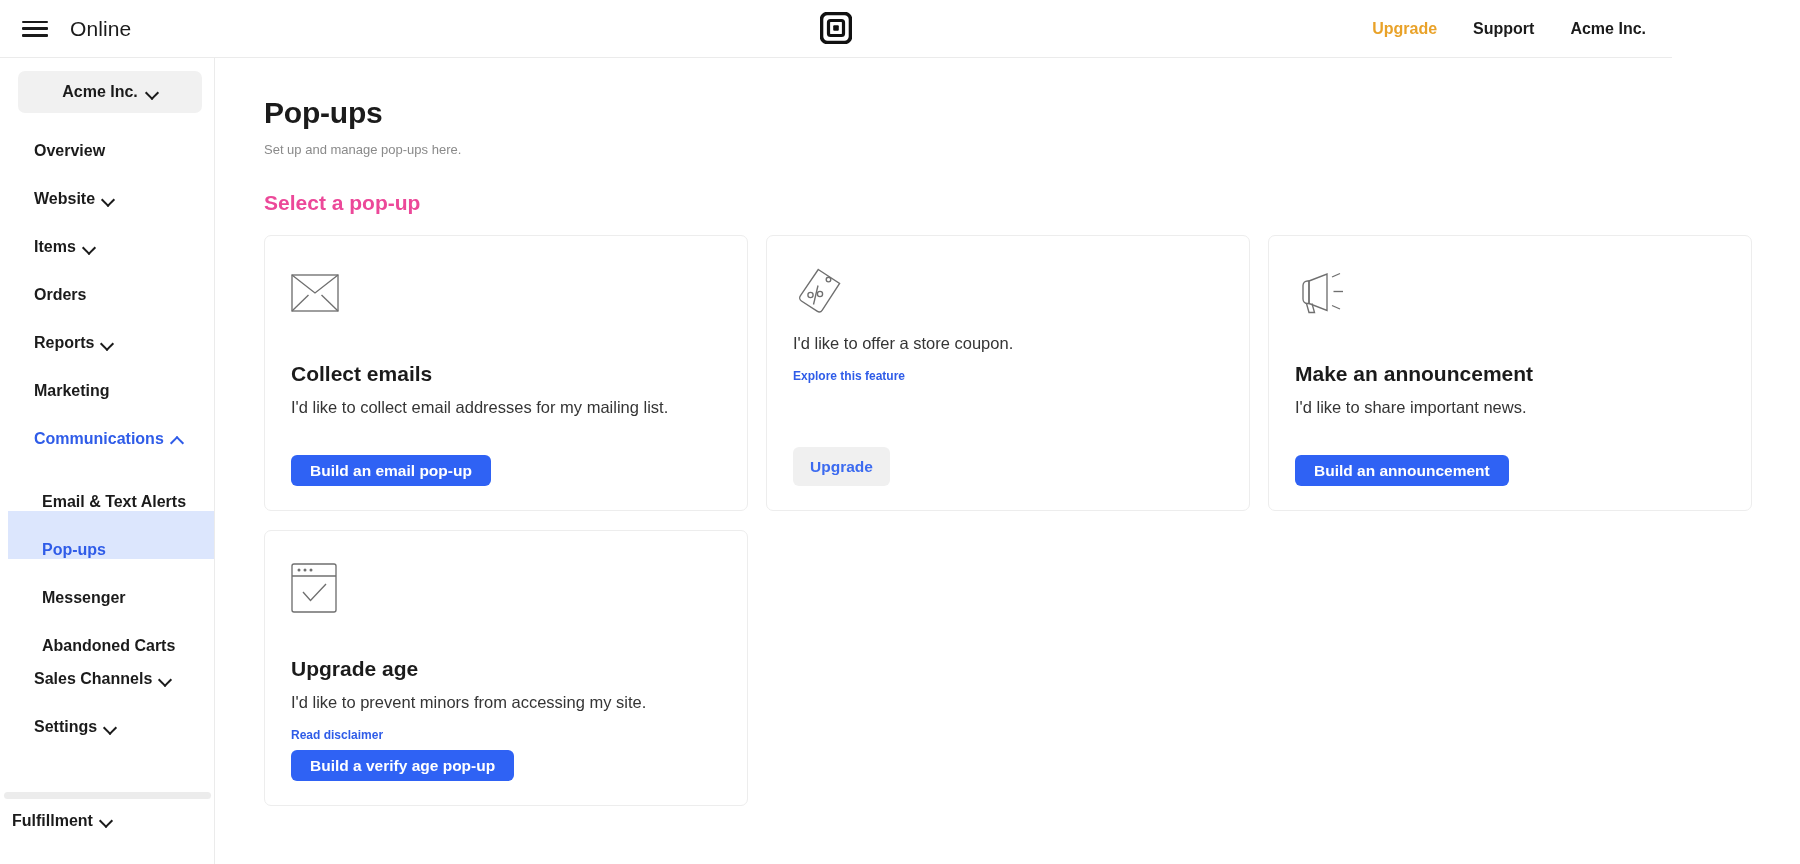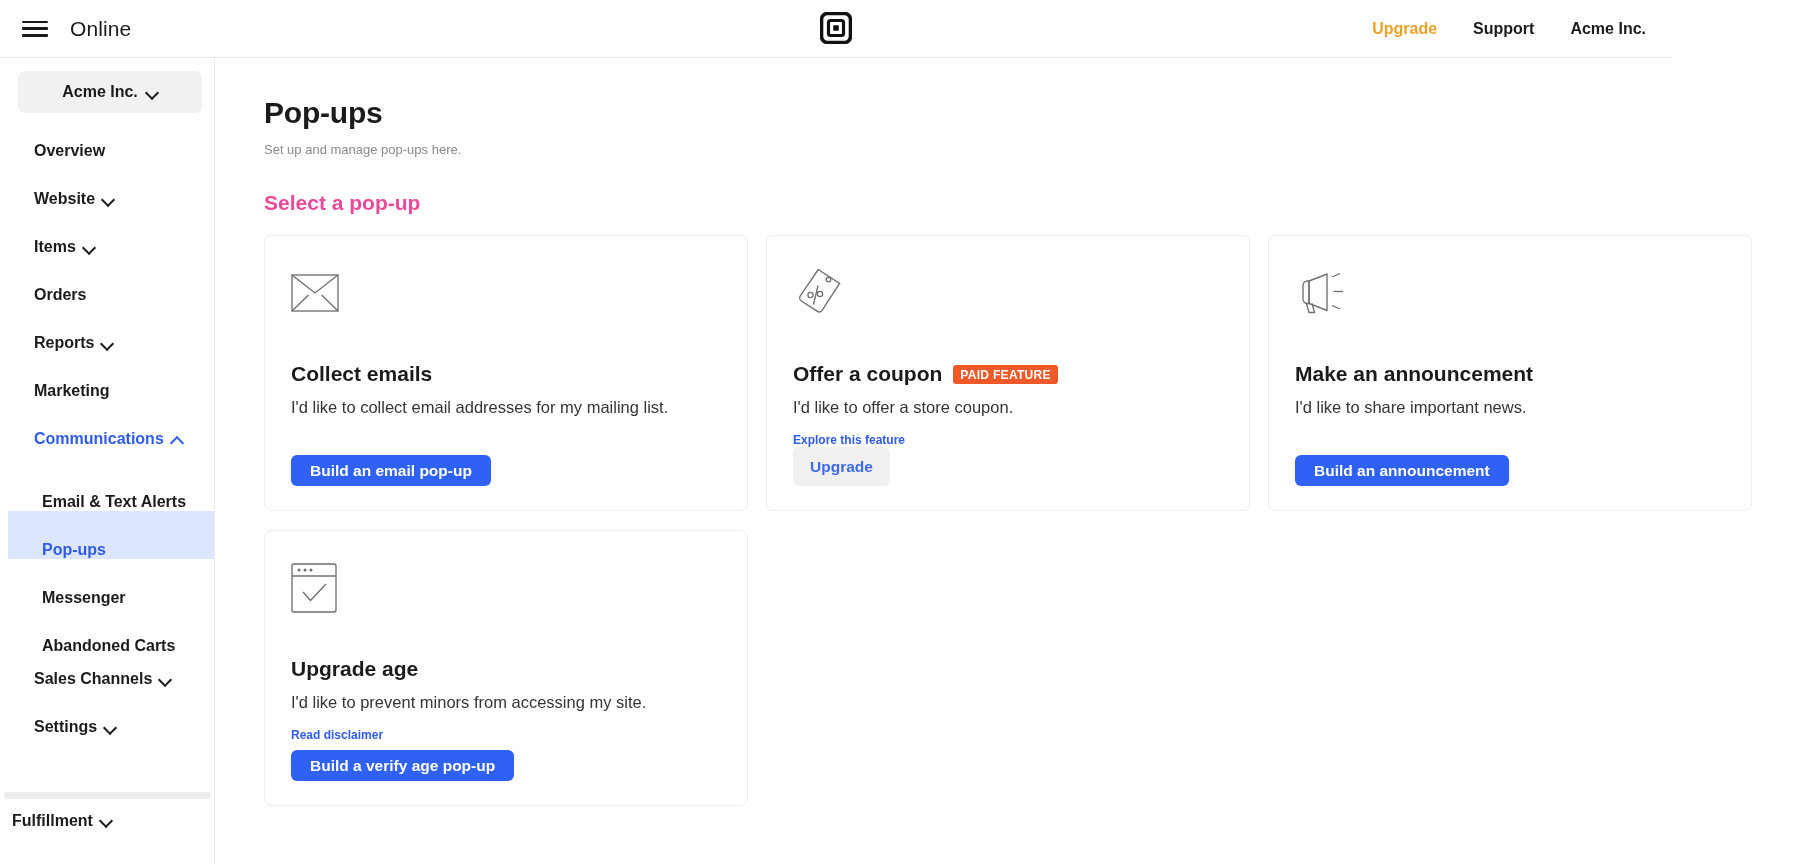--- a/index.html
+++ b/index.html
@@ -442,24 +442,20 @@
 
     <div class="card">
       <div class="card-icon">
         <svg width="50" height="50" viewBox="0 0 50 50">
           <path class="stroke-icon" d="M29.5 2 L47.5 20 L25 42.5 C23.5 44 21.2 44 19.7 42.5 L6.5 29.3 C5 27.8 5 25.5 6.5 24 Z" transform="rotate(-12 25 22)"></path>
           <circle class="stroke-icon" cx="35.5" cy="11.5" r="2.3"></circle>
           <circle class="stroke-icon" cx="17.5" cy="27" r="2.6"></circle>
           <circle class="stroke-icon" cx="27" cy="26" r="2.6"></circle>
           <path class="stroke-icon" d="M25 17.5 L20.5 36.5"></path>
         </svg>
-      </div>
-      <div class="card-title-row">
-        <span class="card-title">Offer a coupon</span>
-        <span class="badge">PAID FEATURE</span>
       </div>
       <div class="card-desc">I'd like to offer a store coupon.</div>
       <div class="card-link">Explore this feature</div>
       <div class="card-actions">
         <button class="btn-ghost">Upgrade</button>
       </div>
     </div>
 
     <div class="card">
       <div class="card-icon">

